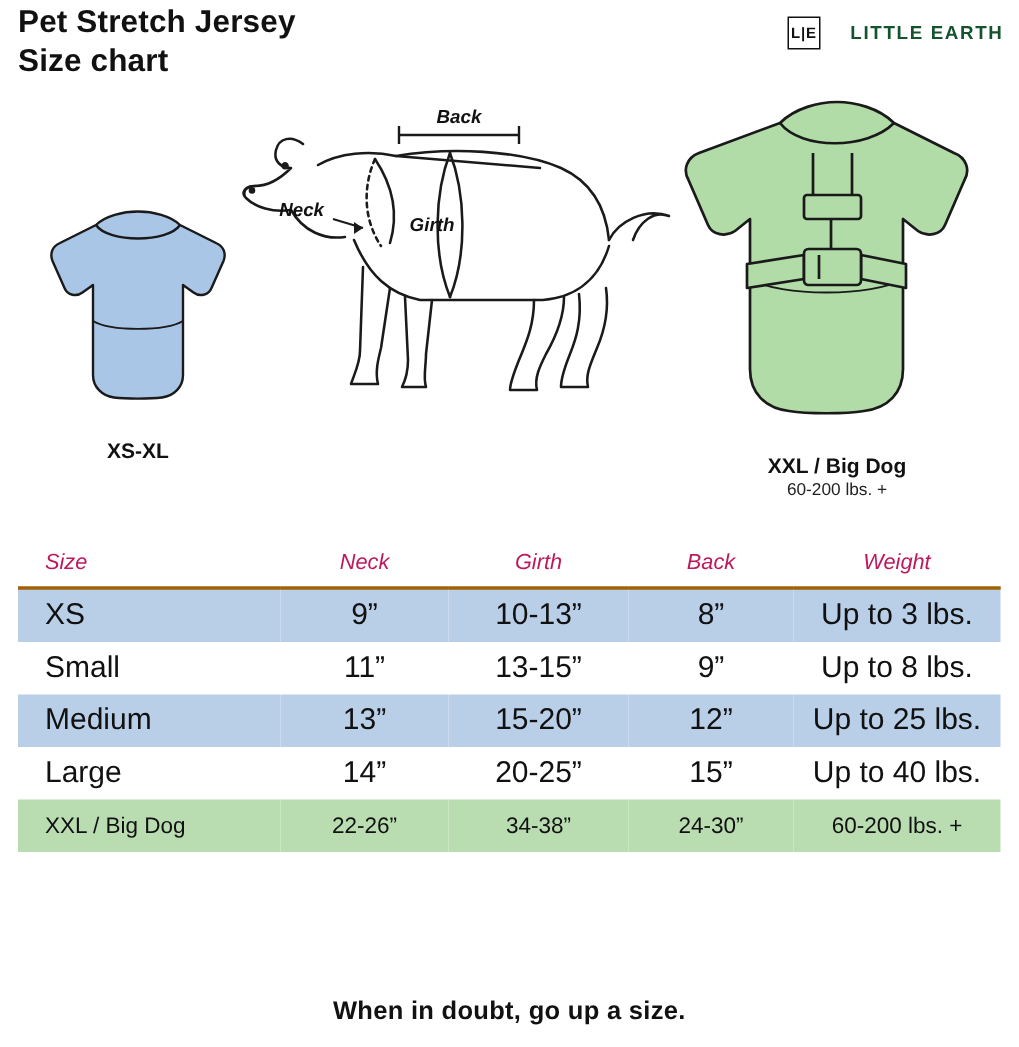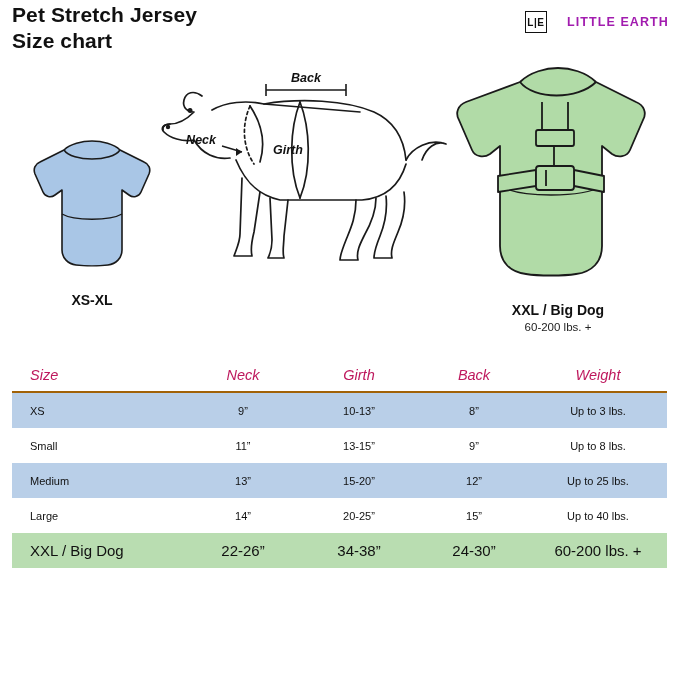--- a/index.html
+++ b/index.html
@@ -58,21 +58,21 @@
     font-size: 10px;
     font-weight: bold;
     letter-spacing: 0.5px;
     color: #111;
     box-sizing: border-box;
   }
   .brand-name {
     font-size: 12.5px;
     font-weight: bold;
     letter-spacing: 1.1px;
-    color: #a21caf;
+    color: #14532d;
   }
 
   
   .illos {
     position: absolute;
     top: 58px;
     left: 0;
     width: 679px;
     height: 290px;
   }
@@ -104,21 +104,21 @@
     width: 655px;
   }
   table.size-table {
     border-collapse: collapse;
     width: 655px;
     table-layout: fixed;
   }
   table.size-table th,
   table.size-table td {
     height: 35px;
-    font-size: 11px;
+    font-size: 20px;
     padding: 0;
     text-align: center;
     color: #111;
     font-weight: normal;
   }
   table.size-table thead th {
     font-style: italic;
     font-size: 14.5px;
     color: #be185d;
     height: 33px;
@@ -317,13 +317,14 @@
           <td class="col-size">XXL / Big Dog</td>
           <td>22-26”</td>
           <td>34-38”</td>
           <td>24-30”</td>
           <td>60-200 lbs. +</td>
         </tr>
       </tbody>
     </table>
   </div>
 
+  <div class="footnote">When in doubt, go up a size.</div>
 </div>
 
 </body></html>

